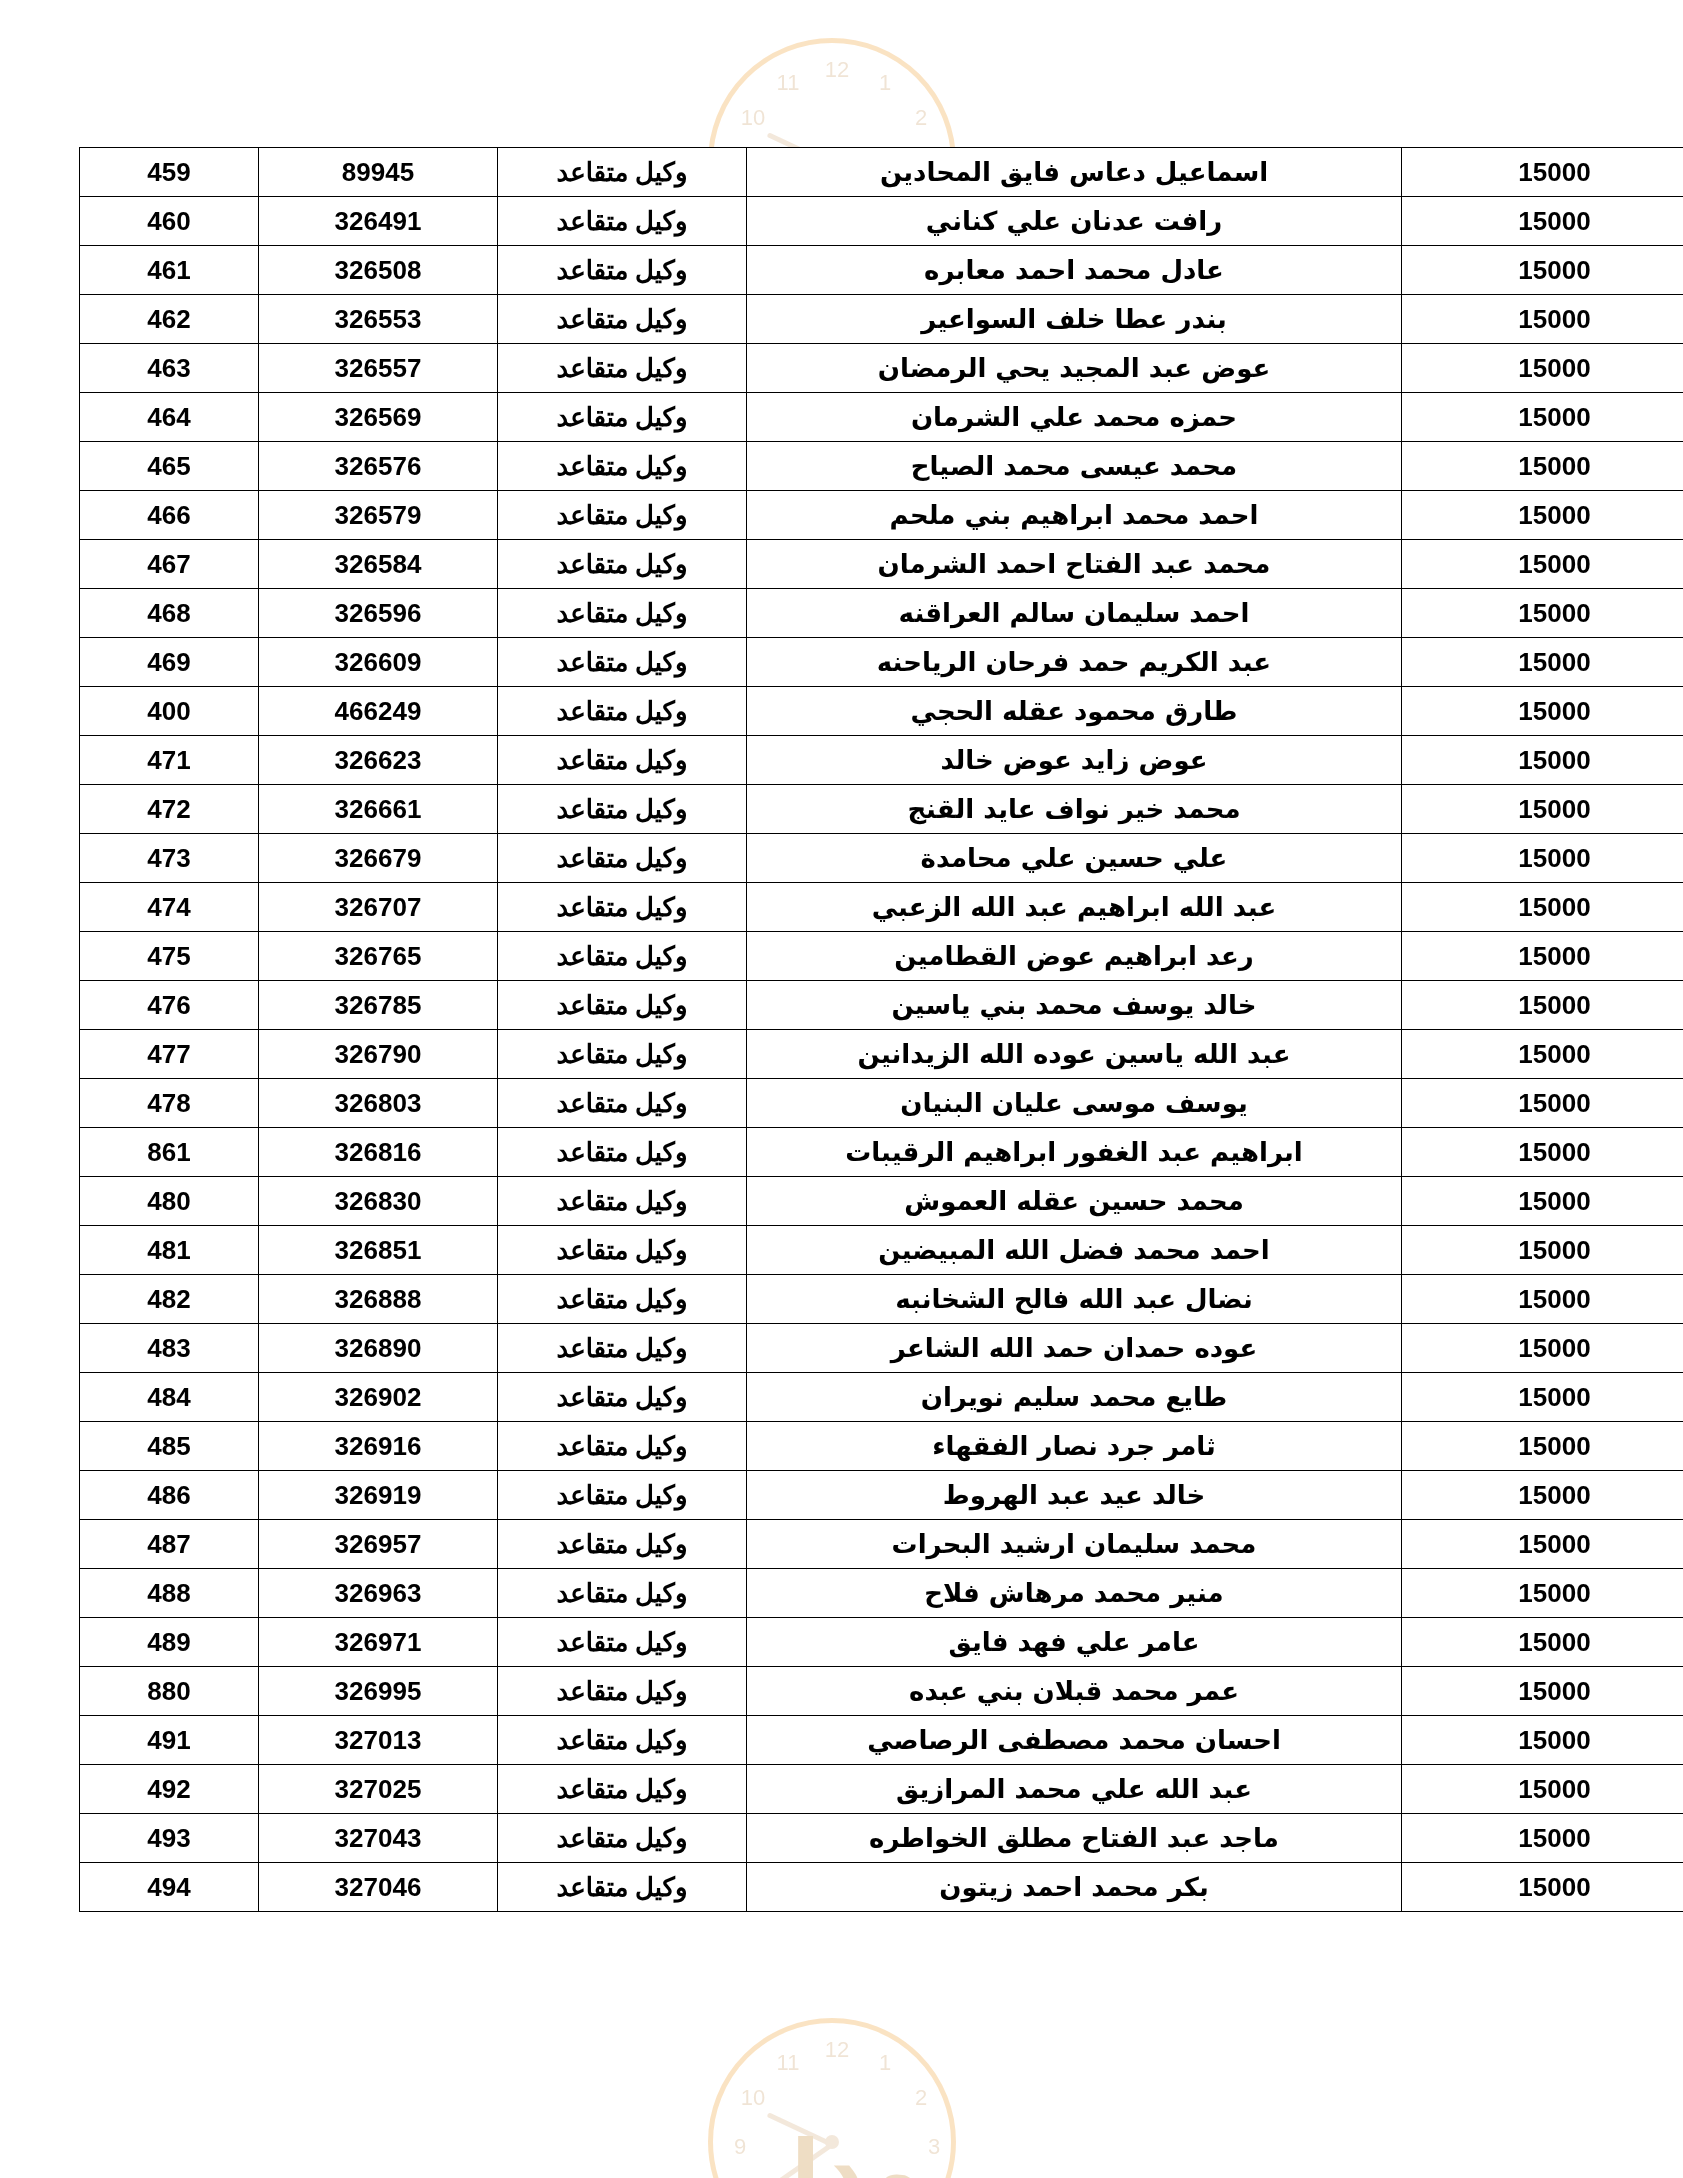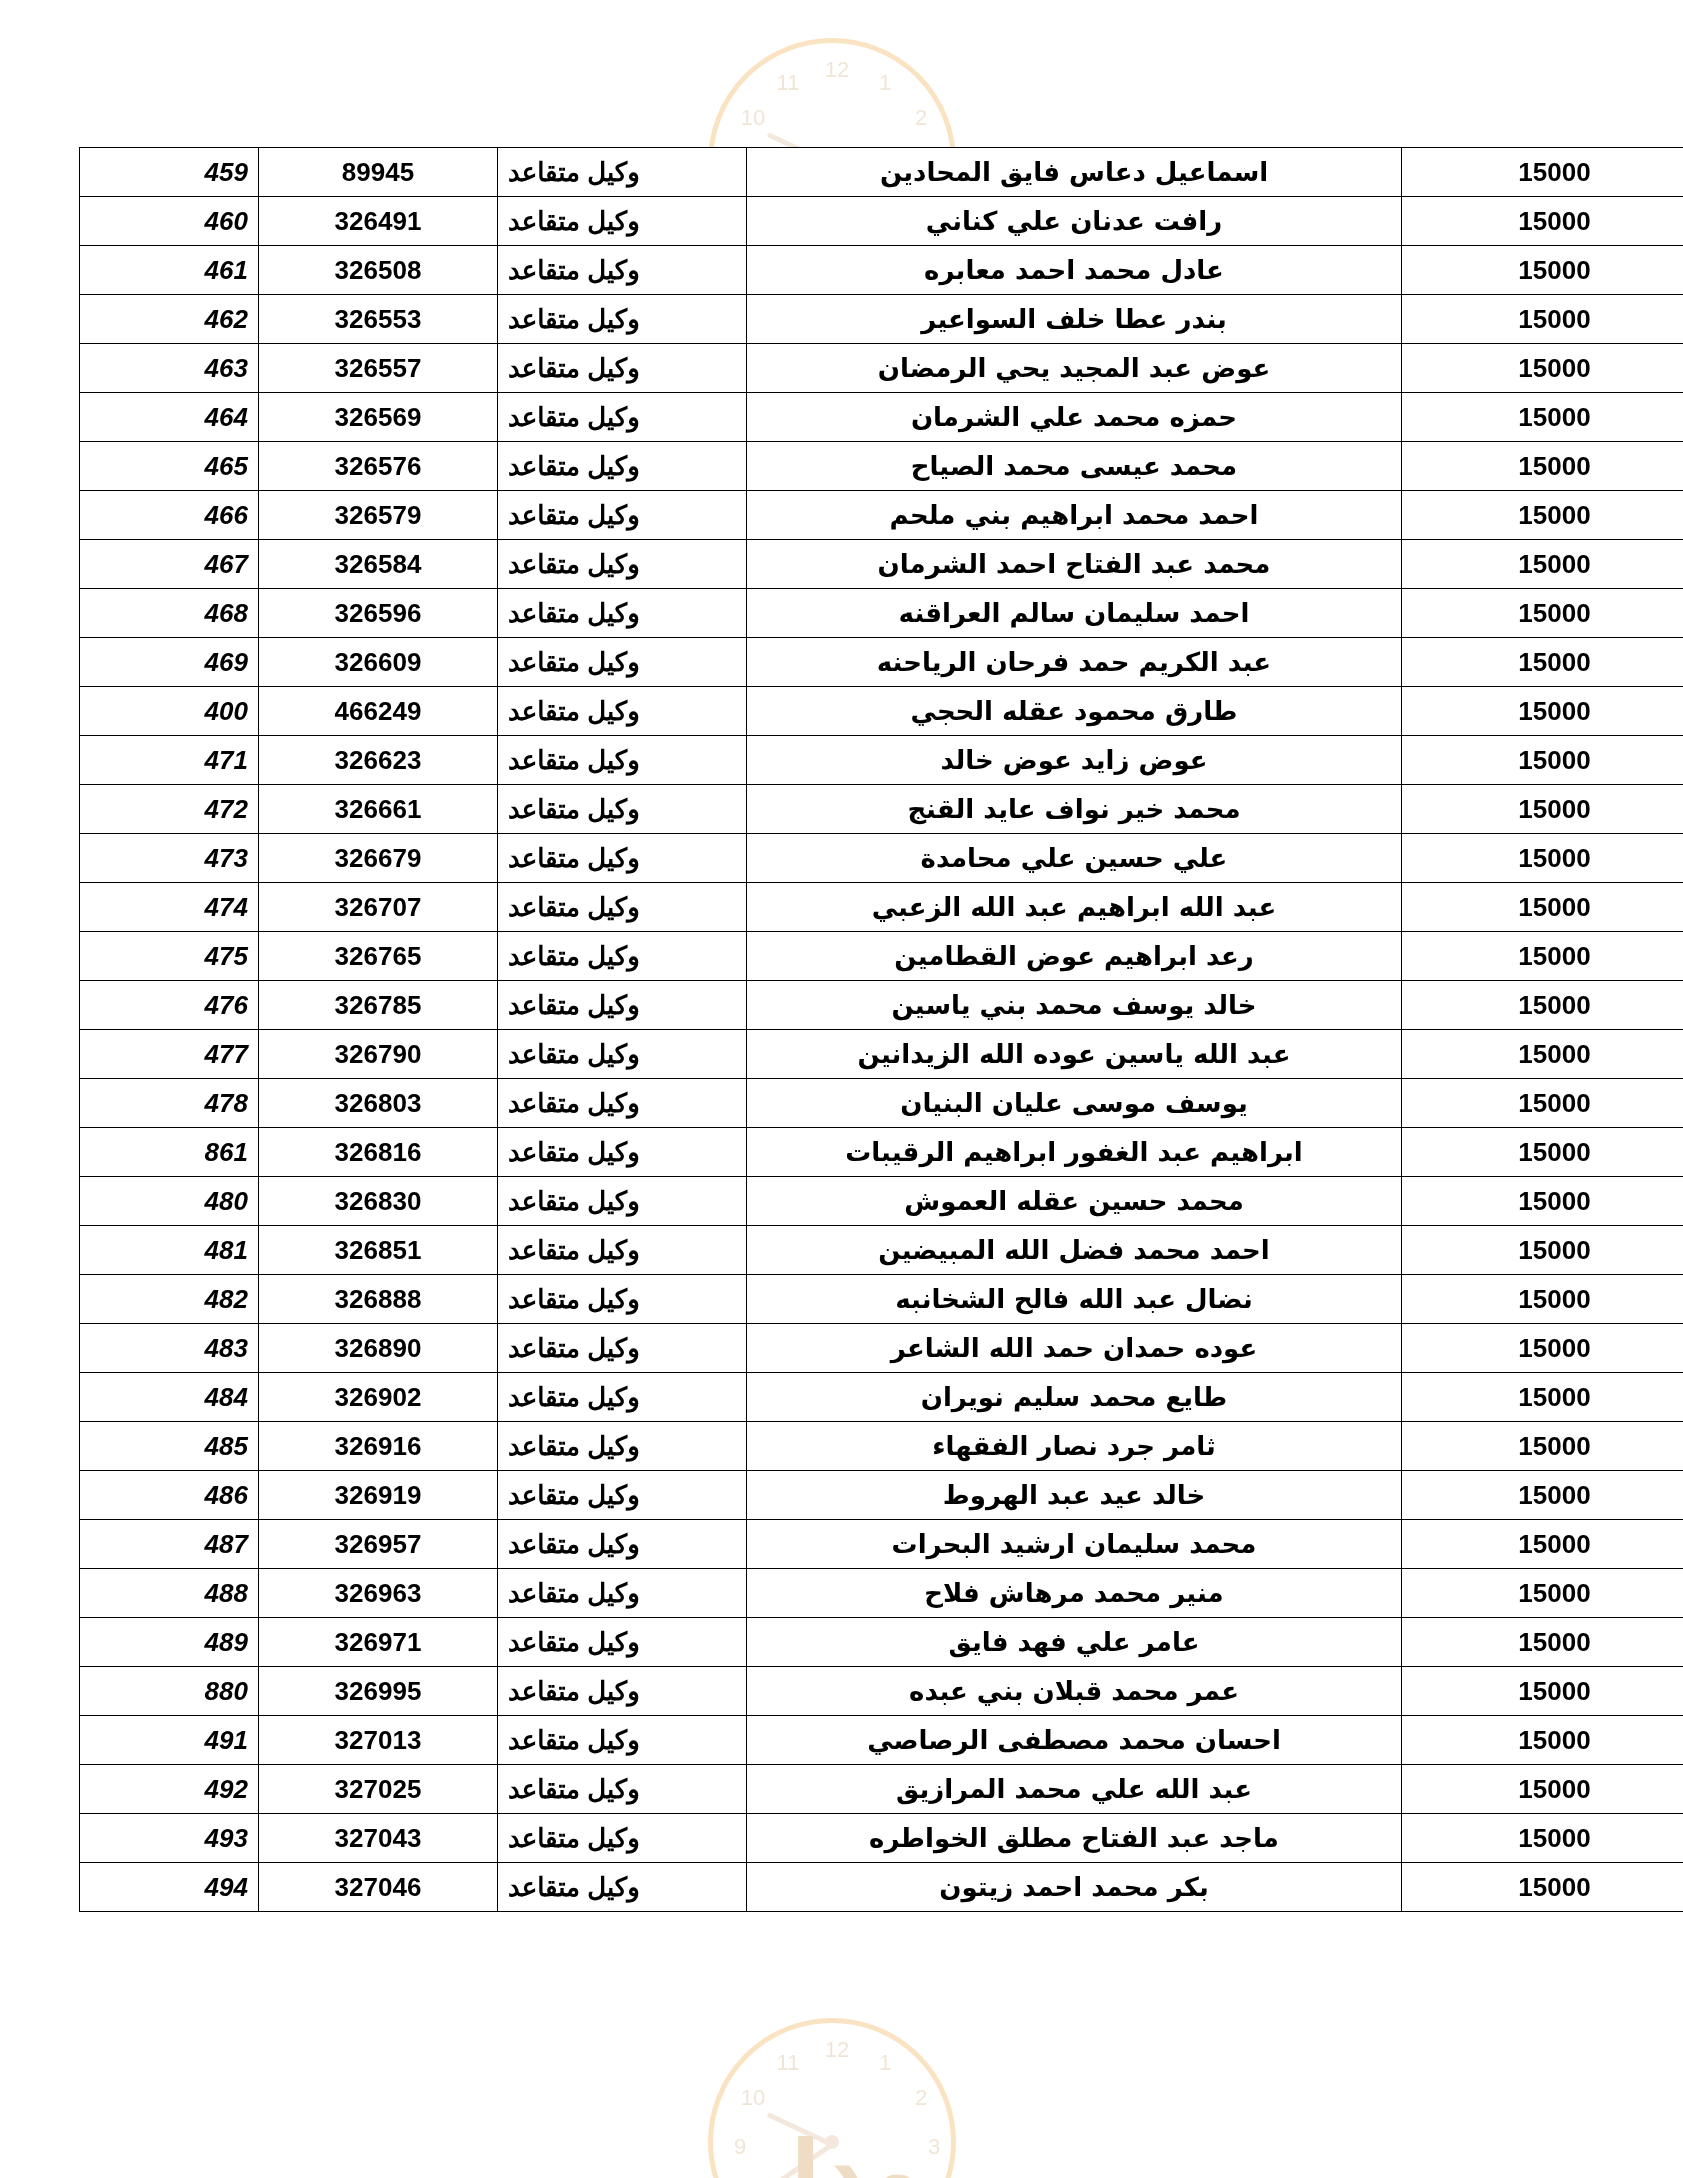--- a/index.html
+++ b/index.html
@@ -109,38 +109,38 @@
     padding: 0 10px;
     font-size: 26px;
     font-weight: bold;
     color: #000000;
     white-space: nowrap;
     overflow: hidden;
     background: #ffffff;
   }
   td.c-idx {
     width: 158px;
+    text-align: center;
     background: #4479c7;
     color: #ffffff;
     font-size: 29px;
     font-family: "Liberation Sans", sans-serif;
     border-color: #ffffff;
-    font-style: italic;
   }
   td.c-id {
     width: 218px;
     text-align: center;
     font-size: 29px;
     font-family: "Liberation Sans", sans-serif;
   }
   td.c-title {
     width: 228px;
-    text-align: left;
+    text-align: center;
     font-size: 25px;
-    font-family: Liberation Sans, sans-serif;
+    font-family: Liberation Serif, serif;
   }
   td.c-name {
     width: 634px;
     text-align: center;
     font-size: 26px;
     font-family: "DejaVu Sans", sans-serif;
   }
   td.c-amount {
     width: 285px;
     text-align: center;

